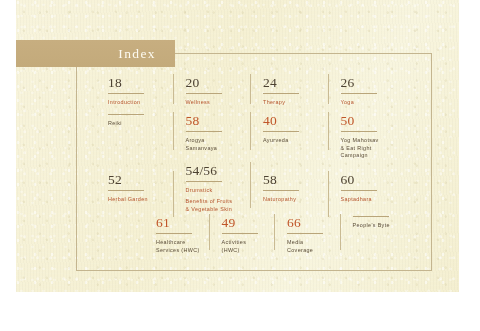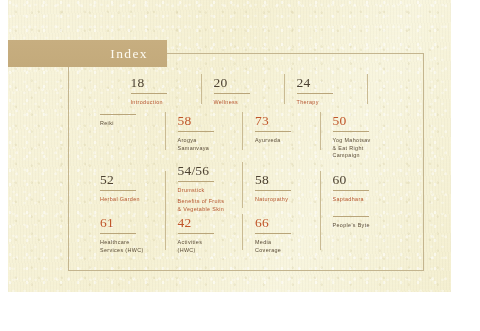--- a/index.html
+++ b/index.html
@@ -11,21 +11,21 @@
   body {
     width: 480px;
     height: 331px;
     overflow: hidden;
     font-family: "Liberation Serif", serif;
   }
 
   
   .sheet {
     position: absolute;
-    left: 8px;
+    left: 16px;
     top: 0;
     width: 443px;
     height: 292px;
     background-color: #f7f3d8;
     background-image:
       radial-gradient(circle at 12% 18%, rgba(255,255,255,0.55) 0 1.2px, rgba(0,0,0,0) 1.6px),
       radial-gradient(circle at 34% 62%, rgba(218,210,170,0.35) 0 1.1px, rgba(0,0,0,0) 1.5px),
       radial-gradient(circle at 68% 28%, rgba(255,255,255,0.45) 0 1.3px, rgba(0,0,0,0) 1.7px),
       radial-gradient(circle at 82% 74%, rgba(214,206,164,0.30) 0 1.0px, rgba(0,0,0,0) 1.4px),
       radial-gradient(circle at 50% 44%, rgba(255,255,255,0.35) 0 1.0px, rgba(0,0,0,0) 1.5px),
@@ -84,21 +84,21 @@
     width: 310px;
     z-index: 2;
   }
   .row {
     display: flex;
     position: relative;
   }
   .row-1 { min-height: 38px; justify-content: center; }
   .row-2 { min-height: 47px; }
   .row-3 { min-height: 55px; align-items: center; }
-  .row-4 { min-height: 44px; }
+  .row-4 { min-height: 44px; margin-left: 48px; }
 
   .cell {
     width: 83px;
     position: relative;
     padding-right: 5px;
     box-sizing: border-box;
   }
   .cell.has-div::after {
     content: "";
     position: absolute;
@@ -170,34 +170,39 @@
         <div class="cell has-div">
           <div class="num dark">20</div>
           <div class="rule"></div>
           <div class="label rust">Wellness</div>
         </div>
         <div class="cell has-div">
           <div class="num dark">24</div>
           <div class="rule"></div>
           <div class="label rust">Therapy</div>
         </div>
+        <div class="cell">
+          <div class="num dark">26</div>
+          <div class="rule"></div>
+          <div class="label rust">Yoga</div>
+        </div>
       </div>
       <div class="row row-2">
         <div class="cell has-div">
           <div class="rule"></div>
           <div class="label dark">Reiki</div>
         </div>
         <div class="cell has-div">
           <div class="num rust">58</div>
           <div class="rule"></div>
           <div class="label dark">Arogya
 Samanvaya</div>
         </div>
         <div class="cell has-div">
-          <div class="num rust">73</div>
+          <div class="num rust">40</div>
           <div class="rule"></div>
           <div class="label dark">Ayurveda</div>
         </div>
         <div class="cell">
           <div class="num rust">50</div>
           <div class="rule"></div>
           <div class="label dark">Yog Mahotsav
 &amp; Eat Right
 Campaign</div>
         </div>
@@ -227,21 +232,21 @@
         </div>
       </div>
       <div class="row row-4">
         <div class="cell has-div">
           <div class="num rust">61</div>
           <div class="rule"></div>
           <div class="label dark">Healthcare
 Services (HWC)</div>
         </div>
         <div class="cell has-div">
-          <div class="num rust">42</div>
+          <div class="num rust">49</div>
           <div class="rule"></div>
           <div class="label dark">Activities
 (HWC)</div>
         </div>
         <div class="cell has-div">
           <div class="num rust">66</div>
           <div class="rule"></div>
           <div class="label dark">Media
 Coverage</div>
         </div>

